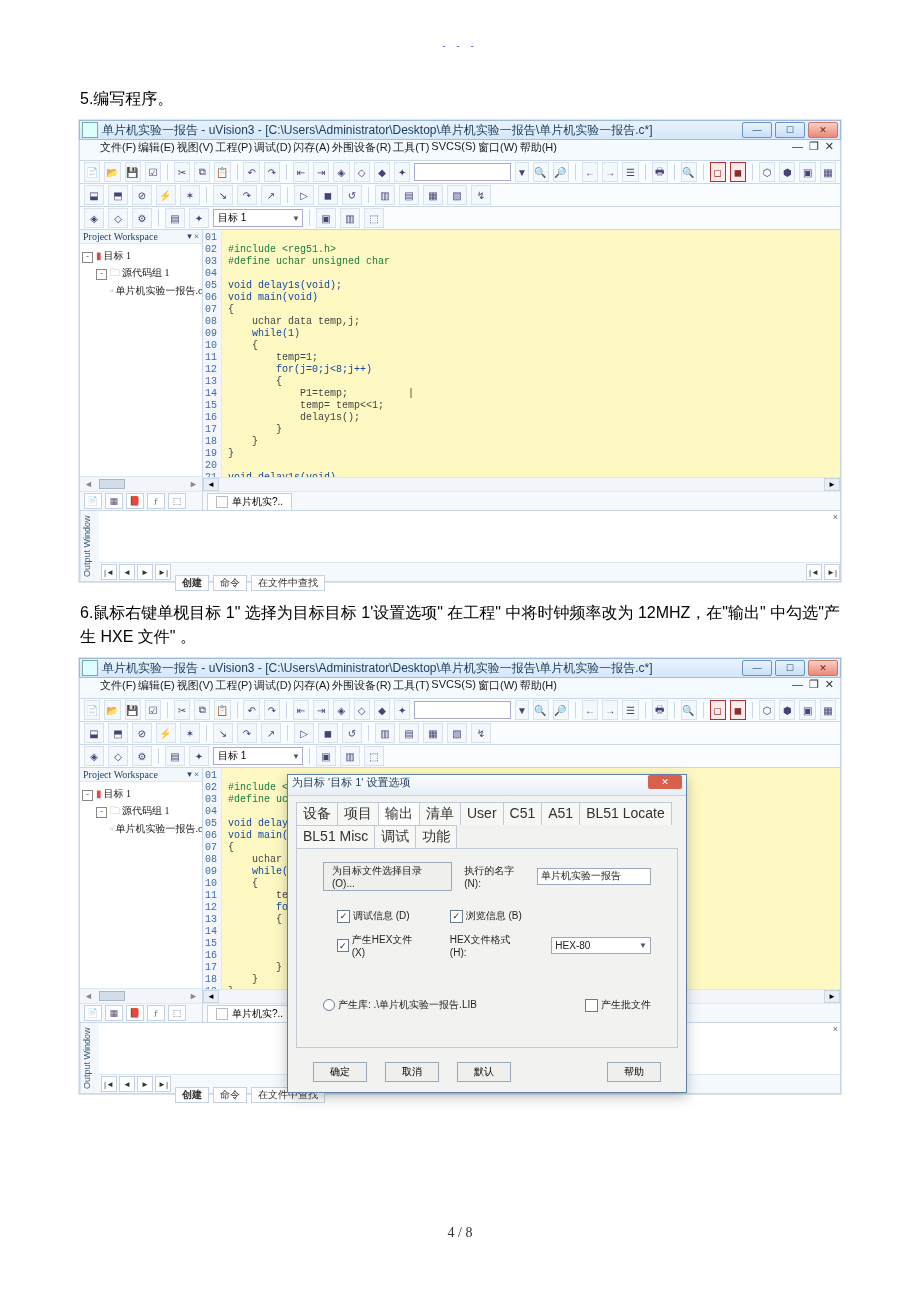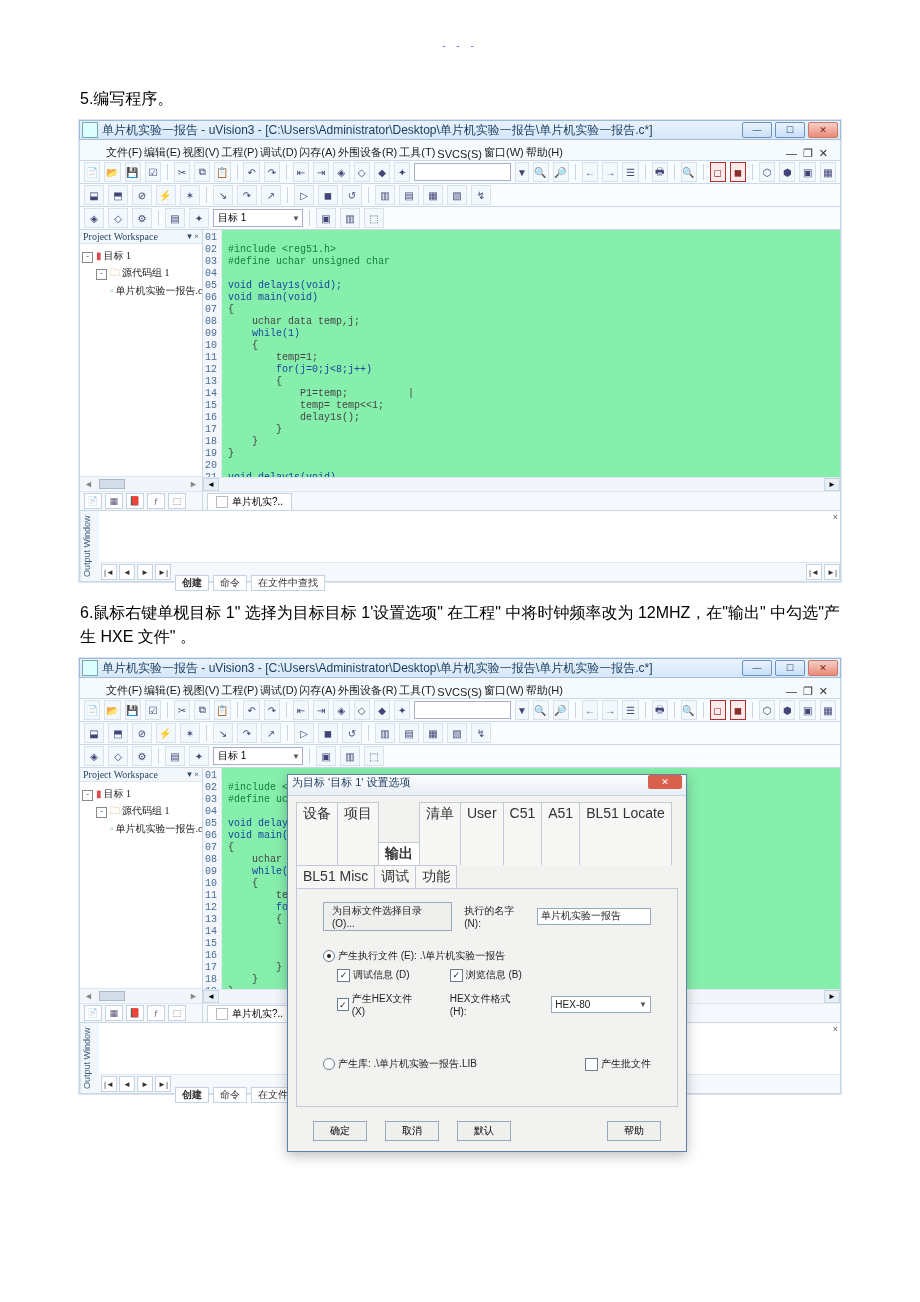--- a/index.html
+++ b/index.html
@@ -6,21 +6,21 @@
   .page { width:920px; margin:0 auto; padding:40px 0 60px; box-sizing:border-box; }
   .dashes { text-align:center; color:#4a6fbf; letter-spacing:4px; font-size:10px; margin-bottom:36px; }
   .body-text { margin:0 80px 8px 80px; font-size:16px; line-height:1.5; }
   .shot { margin:6px 78px 18px 78px; border:1px solid #dce4ef; background:#fff; font-size:11px; position:relative; width:762px; }
   .titlebar { display:flex; align-items:center; background:linear-gradient(#eaf3fc,#d4e7fa); border:1px solid #9ab9dd; border-bottom:1px solid #a8bcd5; height:18px; padding:0 2px; }
   .titlebar .ticon { width:14px; height:14px; border:1px solid #7aa; margin-right:4px; background:#dff; display:inline-block; }
   .titlebar .ttitle { flex:1; color:#1a3a5c; font-size:12px; white-space:nowrap; overflow:hidden; }
   .winbtns { display:flex; gap:3px; }
   .winbtn { width:28px; height:14px; border:1px solid #6a93c2; background:linear-gradient(#e9f3fd,#c9dff7); border-radius:2px; color:#2a4d72; font-size:9px; display:flex; align-items:center; justify-content:center; cursor:default; }
   .winbtn.close { background:linear-gradient(#f7cfc7,#e98a76); color:#7a2413; border-color:#c97764; }
-  .menubar { height:20px; border:1px solid #c9d7e6; border-top:none; display:flex; align-items:flex-end; padding:0 12px; gap:2px; font-size:11px; color:#1a1a1a; background:#f5faff; }
+  .menubar { height:20px; border:1px solid #c9d7e6; border-top:none; display:flex; align-items:flex-start; padding:0 6px; gap:2px; font-size:11px; color:#1a1a1a; background:#f5faff; }
   .menubar .spacer { flex:1; }
   .mdiicons { display:flex; gap:6px; font-size:11px; color:#333; }
   .mdiicons span { cursor:default; }
   .toolbar { height:22px; border:1px solid #c9d7e6; border-top:none; display:flex; align-items:center; padding:0 4px; gap:4px; background:#fafdff; }
   .tbtn { width:18px; height:18px; border:1px solid #d9e2ec; background:#f3f8fd; font-size:10px; display:flex; align-items:center; justify-content:center; color:#447; }
   .tsep { width:1px; height:16px; background:#cbd6e3; margin:0 2px; }
   .tfield { height:16px; border:1px solid #aac; background:#fff; width:120px; }
   .redbox { border:1px solid #b03030; background:#fdeaea; color:#8a2d2d; }
   .toolbar3 { display:flex; align-items:center; gap:4px; }
   .targetbox { height:16px; border:1px solid #aac; background:#fff; font-size:10px; padding:0 14px 0 4px; display:flex; align-items:center; position:relative; width:70px; }
@@ -32,21 +32,21 @@
   .tree { flex:1; background:#fff; font-size:10px; padding:4px 2px; overflow:hidden; }
   .trow { white-space:nowrap; padding:1px 0; color:#222; }
   .trow .pm { display:inline-block; width:9px; height:9px; border:1px solid #888; font-size:8px; line-height:8px; text-align:center; margin-right:3px; color:#444; }
   .trow .ic-folder { color:#cc9a33; margin-right:2px; }
   .trow .ic-book { color:#d94b4b; margin-right:2px; }
   .trow .ic-file { color:#6b8; margin-right:2px; }
   .sbscroll { height:14px; border-top:1px solid #dde8f2; background:#f2f6fa; display:flex; align-items:center; font-size:9px; padding:0 4px; color:#888; }
   .sbscroll .thumb { width:24px; height:8px; background:#d2dde8; border:1px solid #aab9ca; margin-left:6px; }
   .sidetabs { height:18px; border-top:1px solid #dde8f2; background:#f5f9fd; display:flex; align-items:center; gap:3px; padding:0 4px; }
   .stab { width:16px; height:14px; border:1px solid #c4d2e1; background:#fff; font-size:9px; display:flex; align-items:center; justify-content:center; color:#557; }
-  .editor { flex:1; display:flex; flex-direction:column; background:#86efac; position:relative; }
+  .editor { flex:1; display:flex; flex-direction:column; background:#fef9c3; position:relative; }
   .code { flex:1; display:flex; overflow:hidden; font-family:Consolas,"Courier New",monospace; font-size:10px; line-height:12px; }
   .gutter { background:#f3f7fb; border-right:1px solid #e2e9f1; color:#4a6b94; text-align:right; padding:2px 4px 2px 2px; }
   .src { padding:2px 6px; white-space:pre; color:#444; }
   .src .kw { color:#1646a0; }
   .src .pp { color:#157d3d; }
   .ed-scroll { height:13px; border-top:1px solid #dde8f2; background:#f2f6fa; display:flex; }
   .ed-scroll .arrow { width:14px; border:1px solid #cbd6e3; background:#e8eef5; font-size:8px; display:flex; align-items:center; justify-content:center; }
   .doctab { height:18px; border-top:1px solid #dde8f2; background:#f5f9fd; display:flex; align-items:center; }
   .doctab .tabitem { border:1px solid #c4d2e1; border-bottom:none; background:#fff; padding:1px 8px; font-size:10px; margin-left:4px; display:flex; align-items:center; gap:4px; }
   .doctab .tabitem .tabicon { width:10px; height:10px; border:1px solid #bbb; }
@@ -62,21 +62,21 @@
   .statusbar { height:18px; border:1px solid #c9d7e6; border-top:none; background:#f5f9fd; display:flex; align-items:center; font-size:10px; color:#333; padding:0 4px; }
   .statusbar .sseg { padding:0 8px; border-left:1px solid #cbd6e3; height:100%; display:flex; align-items:center; }
   .statusbar .sgrow { flex:1; }
   
   .dialog { position:absolute; left:208px; top:116px; width:398px; border:1px solid #5e81aa; background:#f2f2f0; box-shadow:0 4px 12px rgba(0,0,0,0.25); font-size:11px; z-index:5; }
   .dlgtitle { height:20px; background:linear-gradient(#fdfdfd,#e7eef7); display:flex; padding:0 4px; color:#1a3a5c; border-bottom:1px solid #c4d2e1; }
   .dlgtitle span { flex:1; }
   .dlgclose { width:34px; height:14px; background:#d9604c; color:#fff; border-radius:2px; font-size:9px; display:flex; align-items:center; justify-content:center; }
   .dlgtabs { display:flex; gap:0; padding:6px 8px 0 8px; font-size:14px; flex-wrap:wrap; }
   .dlgtab { padding:2px 6px; border:1px solid #bfcad6; border-bottom:none; background:#f7f7f5; margin-right:-1px; color:#333; }
-  .dlgtab.active { background:#fff; font-weight:bold;margin-top:40px; }
+  .dlgtab.active { background:#fff; font-weight:normal; }
   .dlgpanel { margin:0 8px 8px 8px; border:1px solid #bfcad6; background:#f2f2f0; padding:8px 10px 30px 10px; font-size:10px; color:#222; }
   .dlgrow { display:flex; align-items:center; gap:6px; margin:5px 16px; }
   .dlgbtn { border:1px solid #9aa9ba; background:#efefed; padding:1px 8px; font-size:10px; }
   .dlginput { border:1px solid #9aa9ba; background:#fff; height:15px; padding:0 3px; font-size:10px; }
   .dlgcheck { display:flex; align-items:center; gap:3px; }
   .dlgcheck .box { width:11px; height:11px; border:1px solid #6a7c90; background:#fff; font-size:9px; display:flex; align-items:center; justify-content:center; color:#222; }
   .dlgradio { display:flex; align-items:center; gap:3px; }
   .dlgradio .circ { width:10px; height:10px; border:1px solid #6a7c90; border-radius:50%; background:#fff; display:flex; align-items:center; justify-content:center; }
   .dlgradio .circ.on::after { content:""; width:4px; height:4px; border-radius:50%; background:#222; }
   .dlgsel { border:1px solid #9aa9ba; background:#fff; height:15px; padding:0 16px 0 3px; font-size:10px; position:relative; display:inline-flex; align-items:center; width:88px; }
@@ -537,26 +537,20 @@
         <div class="dlgtab">功能</div>
       </div>
       <div class="dlgpanel">
         <div class="dlgrow">
           <div class="dlgbtn">为目标文件选择目录 (O)...</div>
           <div style="flex:1"></div>
           <span>执行的名字 (N):</span>
           <div class="dlginput" style="width:110px">单片机实验一报告</div>
         </div>
         <div style="height:8px"></div>
-        <div class="dlgrow">
-          <div class="dlgradio">
-              <span class="circ on"></span>
-              <span>产生执行文件 (E):  .\单片机实验一报告</span>
-            </div>
-        </div>
         <div class="dlgrow" style="padding-left:14px; gap:40px">
           <div class="dlgcheck">
               <span class="box">✓</span>
               <span>调试信息 (D)</span>
             </div>
           <div class="dlgcheck">
               <span class="box">✓</span>
               <span>浏览信息 (B)</span>
             </div>
         </div>
@@ -586,13 +580,14 @@
       <div class="dlgfooter">
         <div class="dlgbtn">确定</div>
         <div class="dlgbtn">取消</div>
         <div class="dlgbtn">默认</div>
         <div style="width:60px"></div>
         <div class="dlgbtn">帮助</div>
       </div>
     </div>
   </div>
 
+  <div class="pagenum">4  /  8</div>
 </div>
 
 </body></html>

